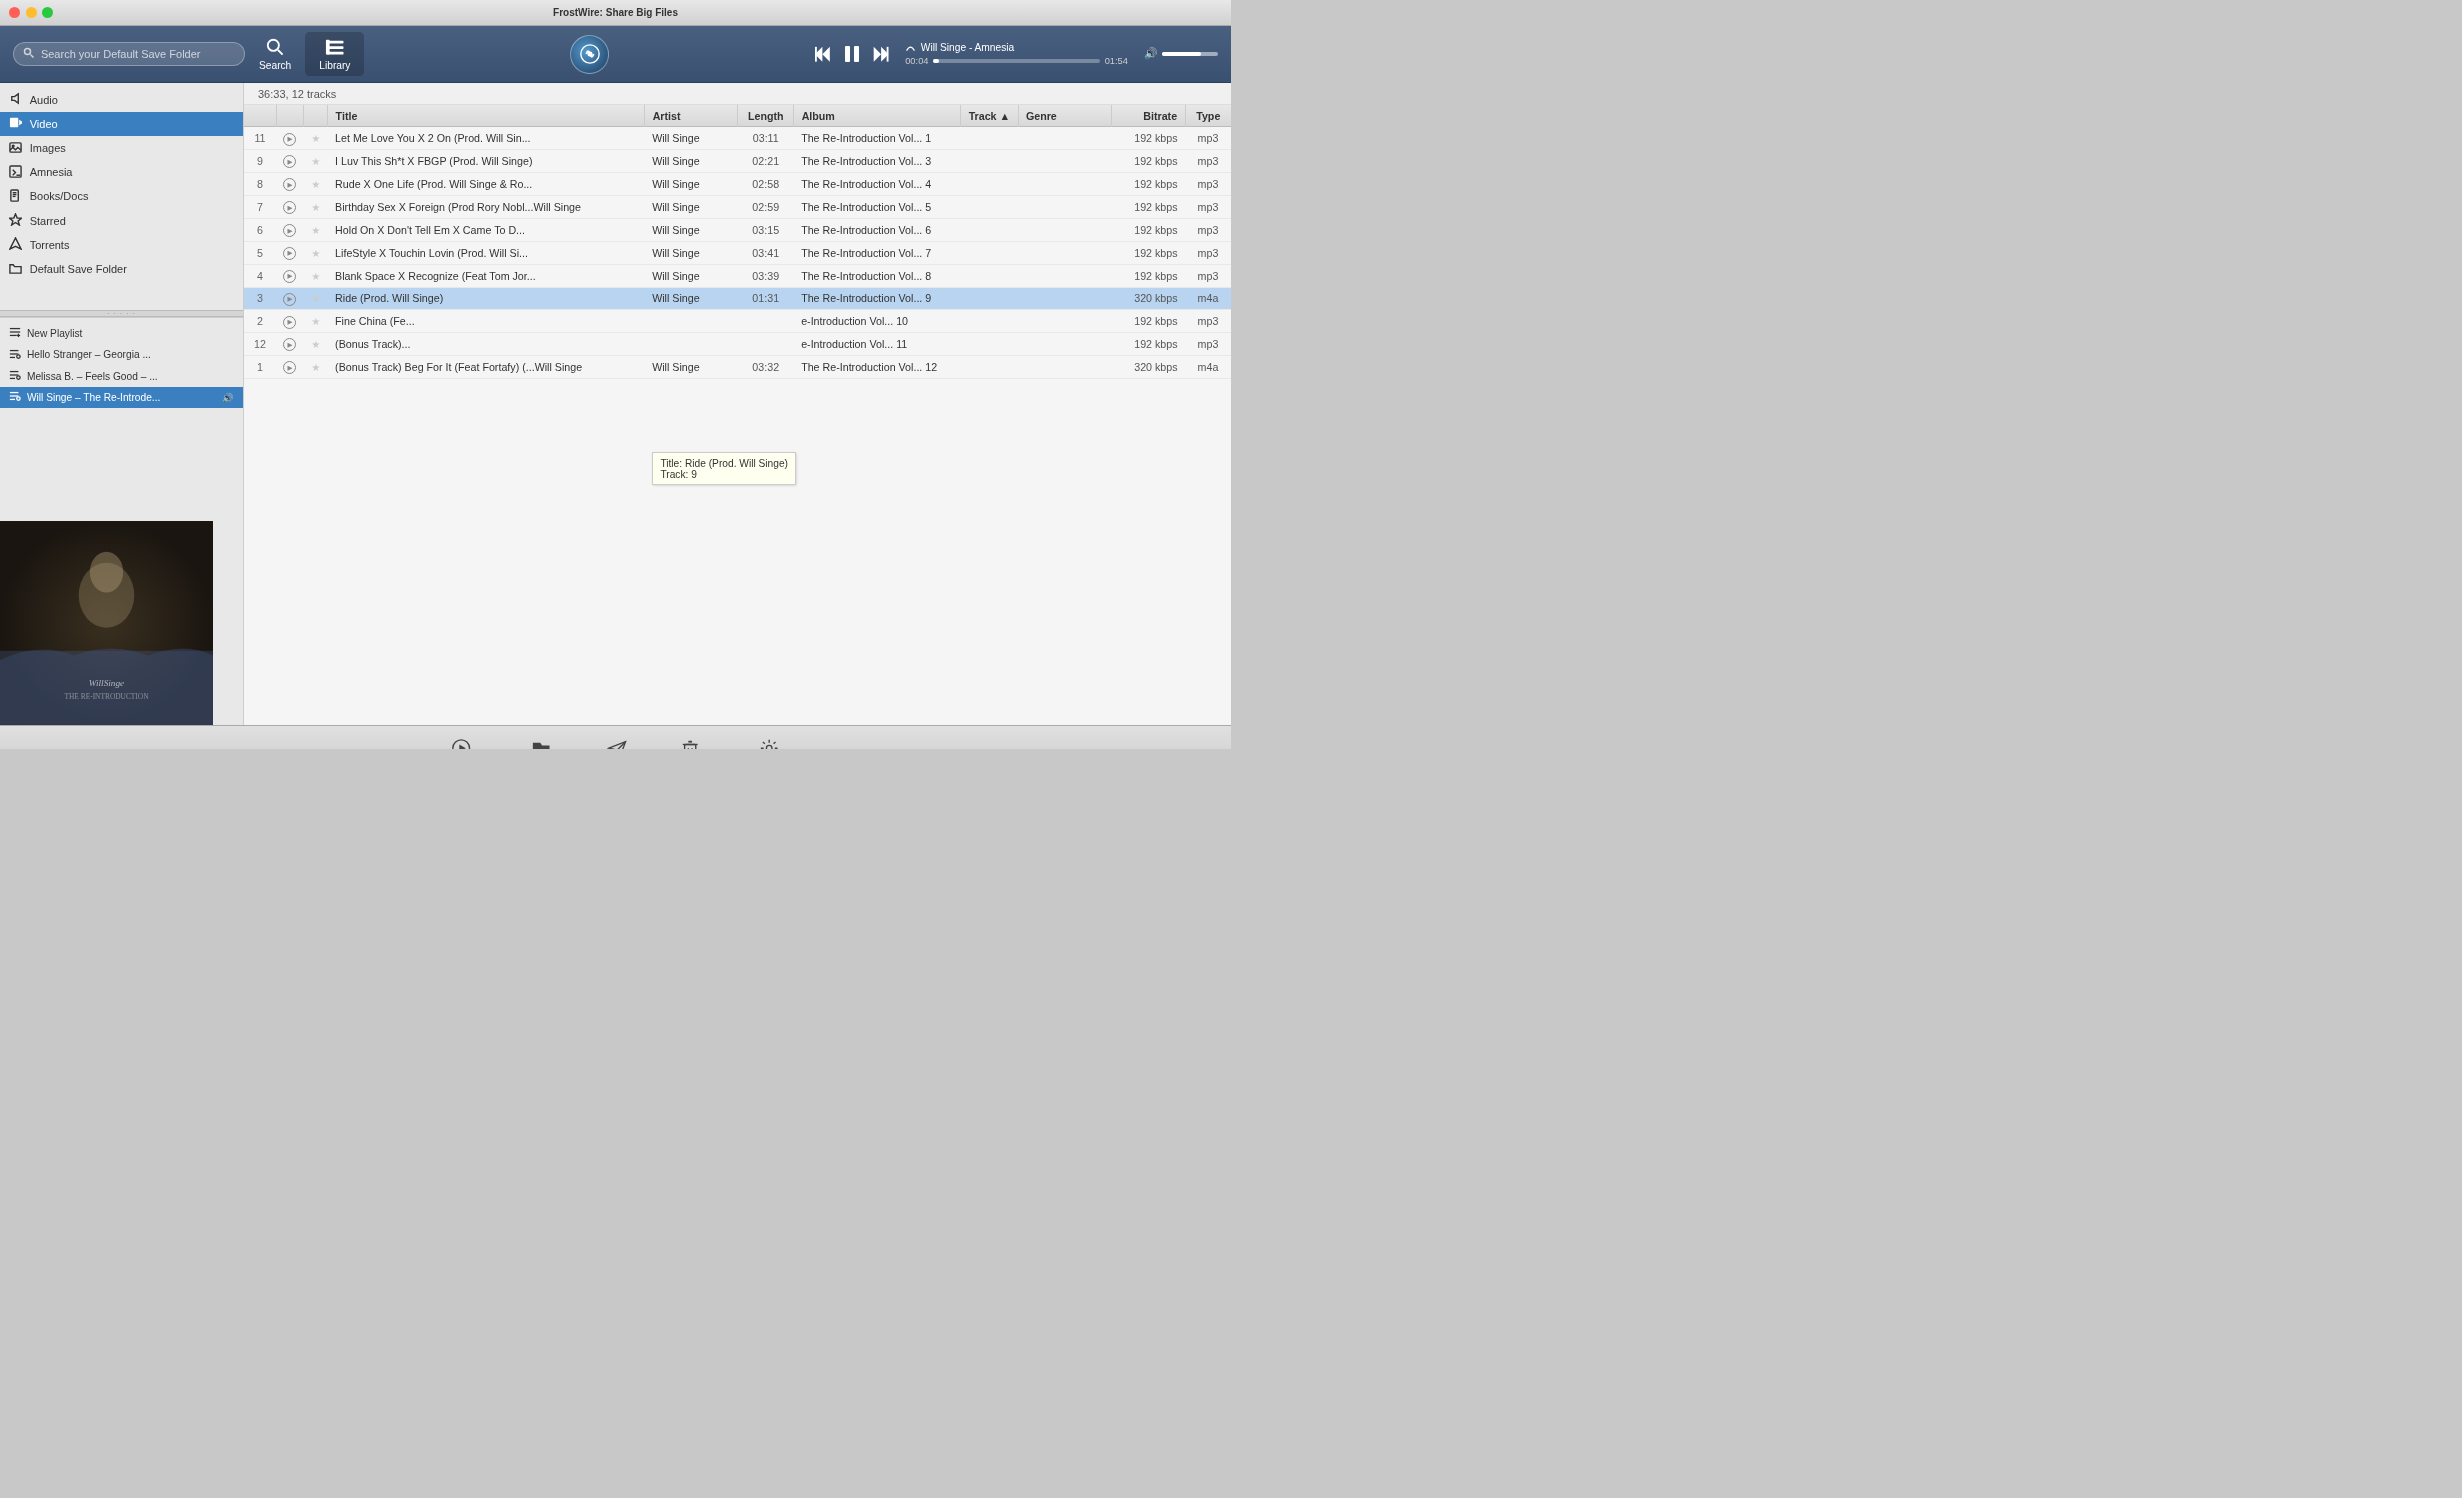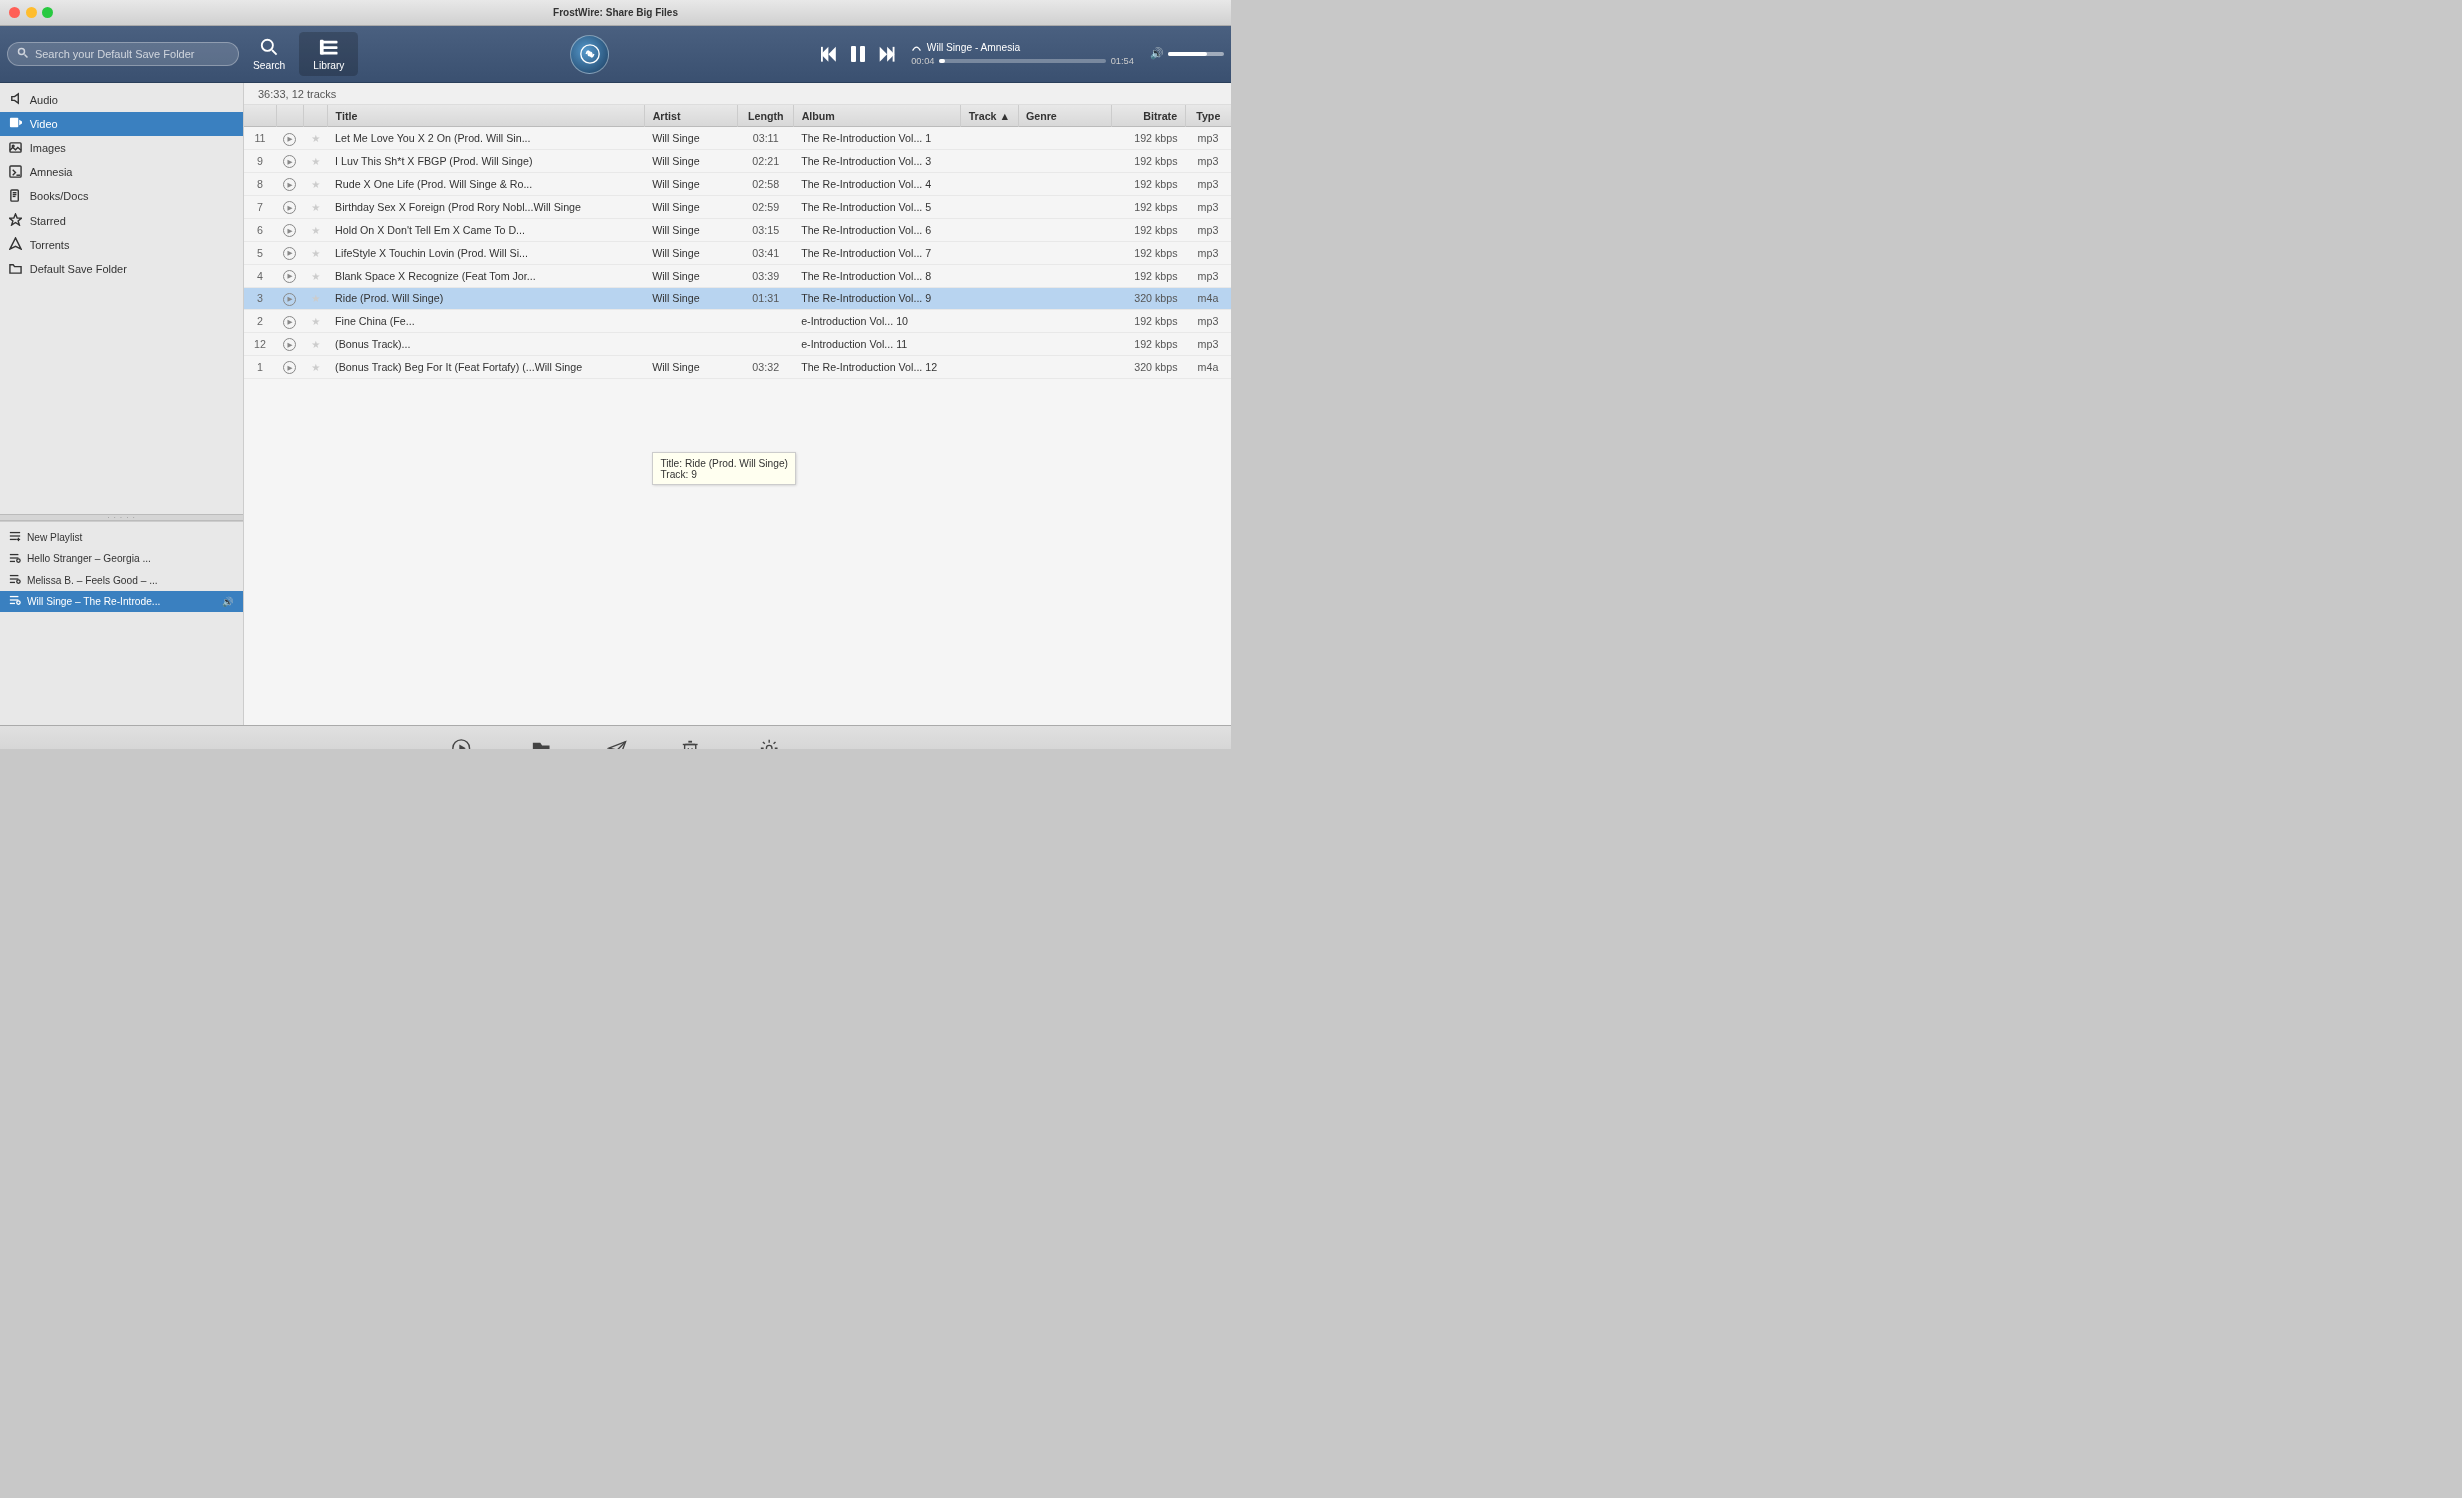--- a/index.html
+++ b/index.html
@@ -28,21 +28,21 @@
     .wc-min { background: #ffbd2e; }
     .wc-max { background: #28c940; }
     #titlebar .title { font-size: 10px; color: #333; font-weight: 600; }
 
     
     #toolbar {
       height: 57px;
       background: linear-gradient(to bottom, #4a6080, #3a5070);
       display: flex;
       align-items: center;
-      padding: 0 7px;
+      padding: 0 13px;
       gap: 0;
       border-bottom: 0.9px solid #2a3f5a;
     }
     #search-box {
       display: flex;
       align-items: center;
       background: rgba(255,255,255,0.15);
       border: 0.9px solid rgba(255,255,255,0.3);
       border-radius: 14px;
       padding: 3.7px 9.3px;
@@ -617,20 +617,43 @@
             <line x1="1" y1="7" x2="11" y2="7"></line>
             <line x1="1" y1="11" x2="7" y2="11"></line>
             <circle cx="11" cy="10" r="2"></circle>
           </svg>
         </span>
         <span>Will Singe – The Re-Introde...</span>
         <span style="margin-left:auto; font-size:9.3px;">🔊</span>
       </div>
     </div>
 
+    <div id="album-art">
+      <div class="album-placeholder">
+
+        <svg width="213" height="204" viewBox="0 0 230 220" style="position:absolute;top:0;left:0;font-size:12px">
+          <defs>
+            <radialGradient id="bg" cx="50%" cy="50%">
+              <stop offset="0%" stop-color="#3a3020"></stop>
+              <stop offset="100%" stop-color="#1a1510"></stop>
+            </radialGradient>
+          </defs>
+          <rect width="230" height="220" fill="url(#bg)"></rect>
+
+          <ellipse cx="115" cy="80" rx="30" ry="35" fill="rgba(180,160,120,0.3)"></ellipse>
+          <ellipse cx="115" cy="55" rx="18" ry="22" fill="rgba(180,160,120,0.4)"></ellipse>
+
+          <rect x="0" y="140" width="230" height="80" fill="rgba(80,100,140,0.3)"></rect>
+          <path d="M0 150 Q40 130 80 145 Q120 130 160 145 Q200 130 230 145 L230 220 L0 220 Z" fill="rgba(60,80,120,0.4)"></path>
+
+          <text x="115" y="178" text-anchor="middle" fill="rgba(255,255,255,0.6)" font-size="10" font-family="serif" font-style="italic">WillSinge</text>
+          <text x="115" y="192" text-anchor="middle" fill="rgba(255,255,255,0.4)" font-size="8" font-family="serif">THE RE-INTRODUCTION</text>
+        </svg>
+      </div>
+    </div>
   </div>
 
   <div id="content">
     <div id="track-info-bar">
       <span>36:33, 12 tracks</span>
     </div>
 
     <div id="track-table" style="position:relative;">
       <table>
         <thead>

